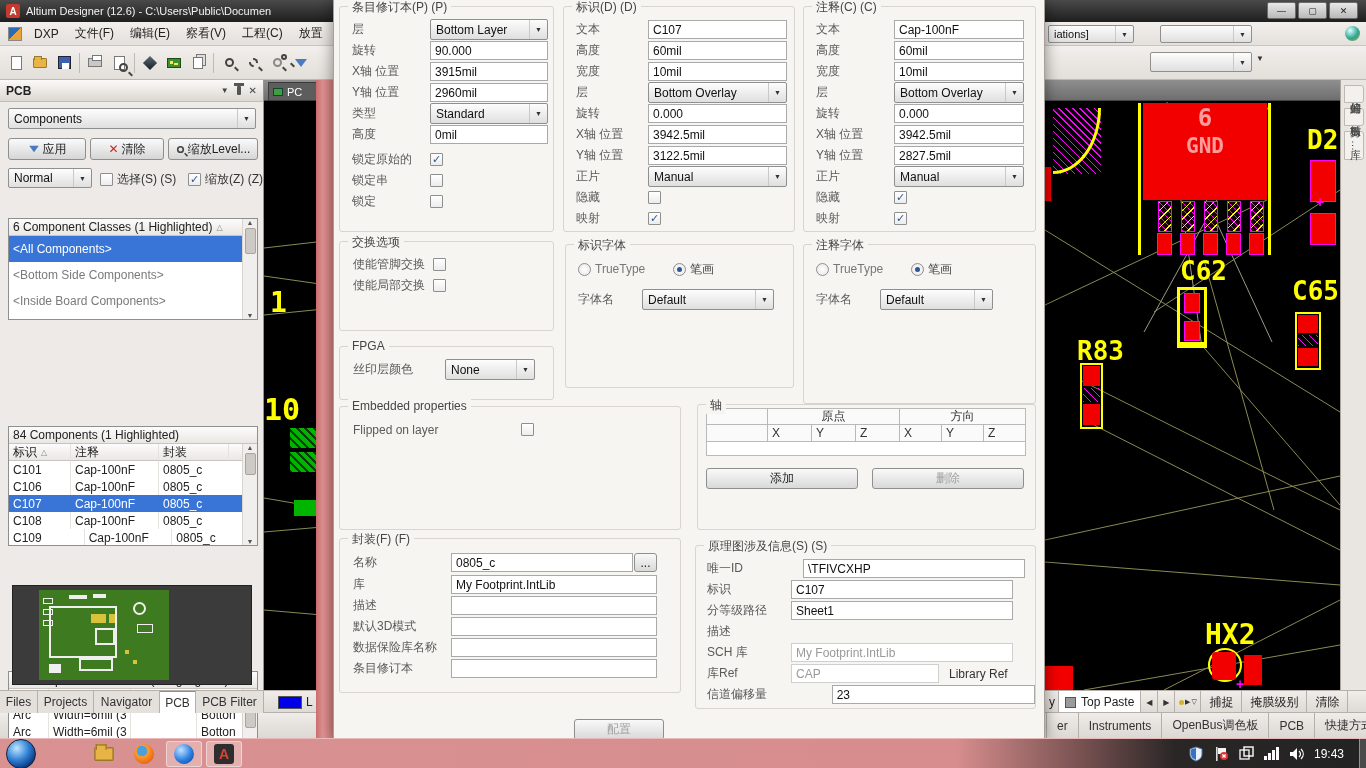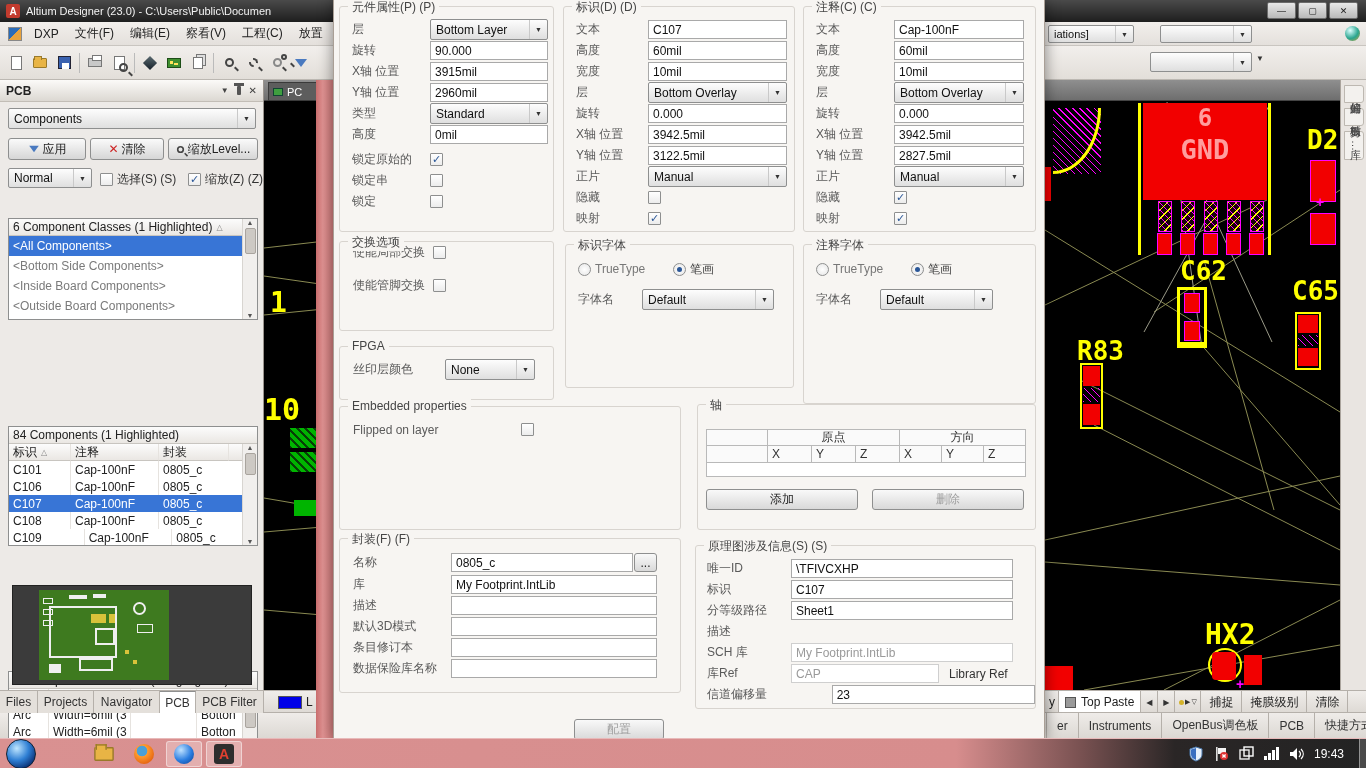--- a/index.html
+++ b/index.html
@@ -46,21 +46,21 @@
   .btn.dis{color:#9f9f9f}
   
   .panel{background:#EDEAE7;border-right:1px solid #9a948e;z-index:2}
   .phead{height:22px;display:flex;align-items:center;padding:0 6px;background:linear-gradient(#FBFAF8,#DCD8D2);border-bottom:1px solid #c2bdb6;font-weight:bold;color:#222}
   .phico{margin-left:auto;display:flex;gap:8px;color:#444;font-size:8px;align-items:center}
   .pin{width:4px;height:9px;background:#555;border-radius:1px;position:relative}
   .pin::before{content:"";position:absolute;top:-3px;left:-3px;width:10px;height:3px;background:#555}
   .pbtn{height:22px;border:1px solid #8e8f8f;border-radius:3px;background:linear-gradient(#fafafa,#d6d6d6);display:flex;align-items:center;justify-content:center;gap:3px;font-size:12px;color:#222}
   .plist{background:#fff;border:1px solid #8e8f8f;overflow:hidden;position:relative}
   .lhead{height:17px;background:linear-gradient(#fcfcfc,#eae7e3);border-bottom:1px solid #c8c5c0;display:flex;align-items:center;padding:0 4px;color:#222;white-space:nowrap}
-  .lrow{height:20px;display:flex;align-items:center;padding:0 4px;color:#7a7a7a;white-space:nowrap}
+  .lrow{height:26px;display:flex;align-items:center;padding:0 4px;color:#7a7a7a;white-space:nowrap}
   .lrow.sel{background:#3875d6;color:#fff}
   .cell{height:17px;display:flex;align-items:center;padding:0 4px;border-right:1px solid #e6e3df;overflow:hidden;white-space:nowrap;color:#222}
   .hcell{background:linear-gradient(#fcfcfc,#eae7e3);border-bottom:1px solid #c8c5c0;color:#222}
   .trow{display:flex}
   .trow.sel .cell{background:#3875d6;color:#fff;border-right-color:#3875d6}
   .vsb{position:absolute;right:0;top:0;bottom:0;width:15px;background:#F1EFED;border-left:1px solid #d8d5d1;font-size:7px;color:#555;display:flex;flex-direction:column;align-items:center}
   .vsb .thumb{width:11px;background:#cdc9c4;border:1px solid #a9a49e;border-radius:2px;margin-top:2px}
   .sortg{font-size:8px;color:#888;margin-left:4px}
   .ptab{height:22px;display:flex;align-items:center;justify-content:center;border-right:1px solid #b5b0aa;color:#333;background:#E4E0DB;padding:0 6px}
   .ptab.act{background:#fff;border-top:1px solid #8e8f8f;font-weight:normal}
@@ -101,21 +101,21 @@
 </style>
 </head>
 <body>
 
 <div id="screen">
 
   <div class="abs tbbar" style="left:0;top:0;width:1366px;height:22px">
     <div class="appico">
         <span>A</span>
       </div>
-    <span class="ttl">Altium Designer (23.0) - C:\Users\Public\Documen</span>
+    <span class="ttl">Altium Designer (12.6) - C:\Users\Public\Documen</span>
     <div class="winbtns">
       <div class="wbtn">
           <span>—</span>
         </div>
       <div class="wbtn">
           <span>▢</span>
         </div>
       <div class="wbtn">
           <span>✕</span>
         </div>
@@ -229,21 +229,21 @@
 
     <div class="clabel" style="left:6px;top:206px;font-size:28px">1</div>
     <div class="clabel" style="left:0;top:312px;font-size:30px">10</div>
     <div class="abs" style="left:26px;top:348px;width:26px;height:20px;background:#00b400;background-image:repeating-linear-gradient(45deg,#063f06 0 2px,transparent 2px 6px)"></div>
     <div class="abs" style="left:26px;top:372px;width:26px;height:20px;background:#00b400;background-image:repeating-linear-gradient(45deg,#063f06 0 2px,transparent 2px 6px)"></div>
     <div class="abs" style="left:30px;top:420px;width:22px;height:16px;background:#00b400"></div>
     <div class="abs" style="left:52px;top:380px;width:12px;height:34px;border:2px solid #ffff00"></div>
 
     <div class="pad" style="left:879px;top:23px;width:124px;height:97px;text-align:center">
       <div style="color:#ff9d9d;font-family:'DejaVu Sans Mono',monospace;font-size:24px;font-weight:bold;line-height:1.3"><span>6</span></div>
-      <div style="color:#ff9d9d;font-family:'DejaVu Sans Mono',monospace;font-size:27px;font-weight:bold">GND</div>
+      <div style="color:#ff9d9d;font-family:'DejaVu Sans Mono',monospace;font-size:21px;font-weight:bold">GND</div>
     </div>
     <div class="abs" style="left:874px;top:23px;width:3px;height:152px;background:#ffff00"></div>
     <div class="abs" style="left:1004px;top:23px;width:3px;height:152px;background:#ffff00"></div>
     <div class="abs pinhatch" style="left:894px;top:121px;width:14px;height:31px"></div>
     <div class="abs pinhatch" style="left:917px;top:121px;width:14px;height:31px"></div>
     <div class="abs pinhatch" style="left:940px;top:121px;width:14px;height:31px"></div>
     <div class="abs pinhatch" style="left:963px;top:121px;width:14px;height:31px"></div>
     <div class="abs pinhatch" style="left:986px;top:121px;width:14px;height:31px"></div>
     <div class="pad" style="left:893px;top:153px;width:15px;height:22px;border:1px solid #ff00ff"></div>
     <div class="pad" style="left:916px;top:153px;width:15px;height:22px;border:1px solid #ff00ff"></div>
@@ -508,21 +508,21 @@
       <div class="ptab" style="width:56px">Projects</div>
       <div class="ptab" style="width:66px">Navigator</div>
       <div class="ptab act" style="width:36px">PCB</div>
       <div class="ptab" style="width:68px">PCB Filter</div>
     </div>
   </div>
 
   <div class="abs dlg" style="left:333px;top:0;width:712px;height:740px">
 
     <div class="grp" style="left:5px;top:6px;width:215px;height:226px">
-      <span class="cap">元件属性(P) (P)</span>
+      <span class="cap">条目修订本(P) (P)</span>
       <div class="row rfirst">
           <span class="lb" style="width:78px">层</span>
         <div class="combo" style="width:118px">
             <span>Bottom Layer</span>
             <span class="arr">▼</span>
           </div>
         </div>
       <div class="row">
           <span class="lb" style="width:78px">旋转</span>
         <input class="tbox" style="width: 118px;" value="90.000">
@@ -663,26 +663,26 @@
       <div class="row">
           <span class="lb" style="width:78px">映射</span>
         <span class="chk">
             <span class="ck">✓</span>
           </span>
         </div>
     </div>
 
     <div class="grp" style="left:5px;top:241px;width:215px;height:90px">
       <span class="cap">交换选项</span>
+      <div class="row rfirst" style="margin-left:13px">
+          <span class="lb" style="width:80px">使能管脚交换</span>
+        <span class="chk"></span>
+        </div>
       <div class="row" style="margin-left:13px">
           <span class="lb" style="width:80px">使能局部交换</span>
-        <span class="chk"></span>
-        </div>
-      <div class="row rfirst" style="margin-left:13px">
-          <span class="lb" style="width:80px">使能管脚交换</span>
         <span class="chk"></span>
         </div>
     </div>
 
     <div class="grp" style="left:5px;top:346px;width:215px;height:54px">
       <span class="cap">FPGA</span>
       <div class="row rfirst" style="margin-left:13px">
           <span class="lb" style="width:92px">丝印层颜色</span>
         <div class="combo" style="width:90px">
             <span>None</span>
@@ -728,21 +728,21 @@
     <div class="grp" style="left:5px;top:406px;width:342px;height:124px">
       <span class="cap">Embedded properties</span>
       <div class="row rfirst" style="margin-left:13px">
           <span class="lb" style="width:168px">Flipped on layer</span>
         <span class="chk"></span>
         </div>
     </div>
 
     <div class="grp" style="left:363px;top:404px;width:339px;height:126px">
       <span class="cap">轴</span>
-      <div style="margin:24px 0 0 8px">
+      <div style="margin:3px 0 0 8px">
         <div class="ax-r">
           <div class="ax-c" style="width:62px;border-left:1px solid #b9b9b9"></div>
           <div class="ax-c" style="width:132px;justify-content:center">原点</div>
           <div class="ax-c" style="width:126px;justify-content:center">方向</div>
         </div>
         <div class="ax-r">
           <div class="ax-c" style="width:62px;border-left:1px solid #b9b9b9;border-top:none"></div>
           <div class="ax-c" style="width:44px;border-top:none">X</div>
           <div class="ax-c" style="width:44px;border-top:none">Y</div>
           <div class="ax-c" style="width:44px;border-top:none">Z</div>
@@ -771,34 +771,34 @@
         </div>
       <div class="row" style="margin-left:13px">
           <span class="lb" style="width:98px">描述</span>
         <input class="tbox" style="width: 206px;">
         </div>
       <div class="row" style="margin-left:13px">
           <span class="lb" style="width:98px">默认3D模式</span>
         <input class="tbox" style="width: 206px;">
         </div>
       <div class="row" style="margin-left:13px">
+          <span class="lb" style="width:98px">数据保险库名称</span>
+        <input class="tbox" style="width: 206px;">
+        </div>
+      <div class="row" style="margin-left:13px">
           <span class="lb" style="width:98px">条目修订本</span>
-        <input class="tbox" style="width: 206px;">
-        </div>
-      <div class="row" style="margin-left:13px">
-          <span class="lb" style="width:98px">数据保险库名称</span>
         <input class="tbox" style="width: 206px;">
         </div>
     </div>
 
     <div class="grp" style="left:361px;top:545px;width:341px;height:164px">
       <span class="cap">原理图涉及信息(S) (S)</span>
       <div class="row rfirst" style="margin-left:11px">
           <span class="lb" style="width:84px">唯一ID</span>
-        <input class="tbox" style="width: 222px;" value="\TFIVCXHP">
+        <input class="tbox" style="width: 222px; margin-left: 12px;" value="\TFIVCXHP">
         </div>
       <div class="row" style="margin-left:11px">
           <span class="lb" style="width:84px">标识</span>
         <input class="tbox" style="width: 222px;" value="C107">
         </div>
       <div class="row" style="margin-left:11px">
           <span class="lb" style="width:84px">分等级路径</span>
         <input class="tbox" style="width: 222px;" value="Sheet1">
         </div>
       <div class="row" style="margin-left:11px">

